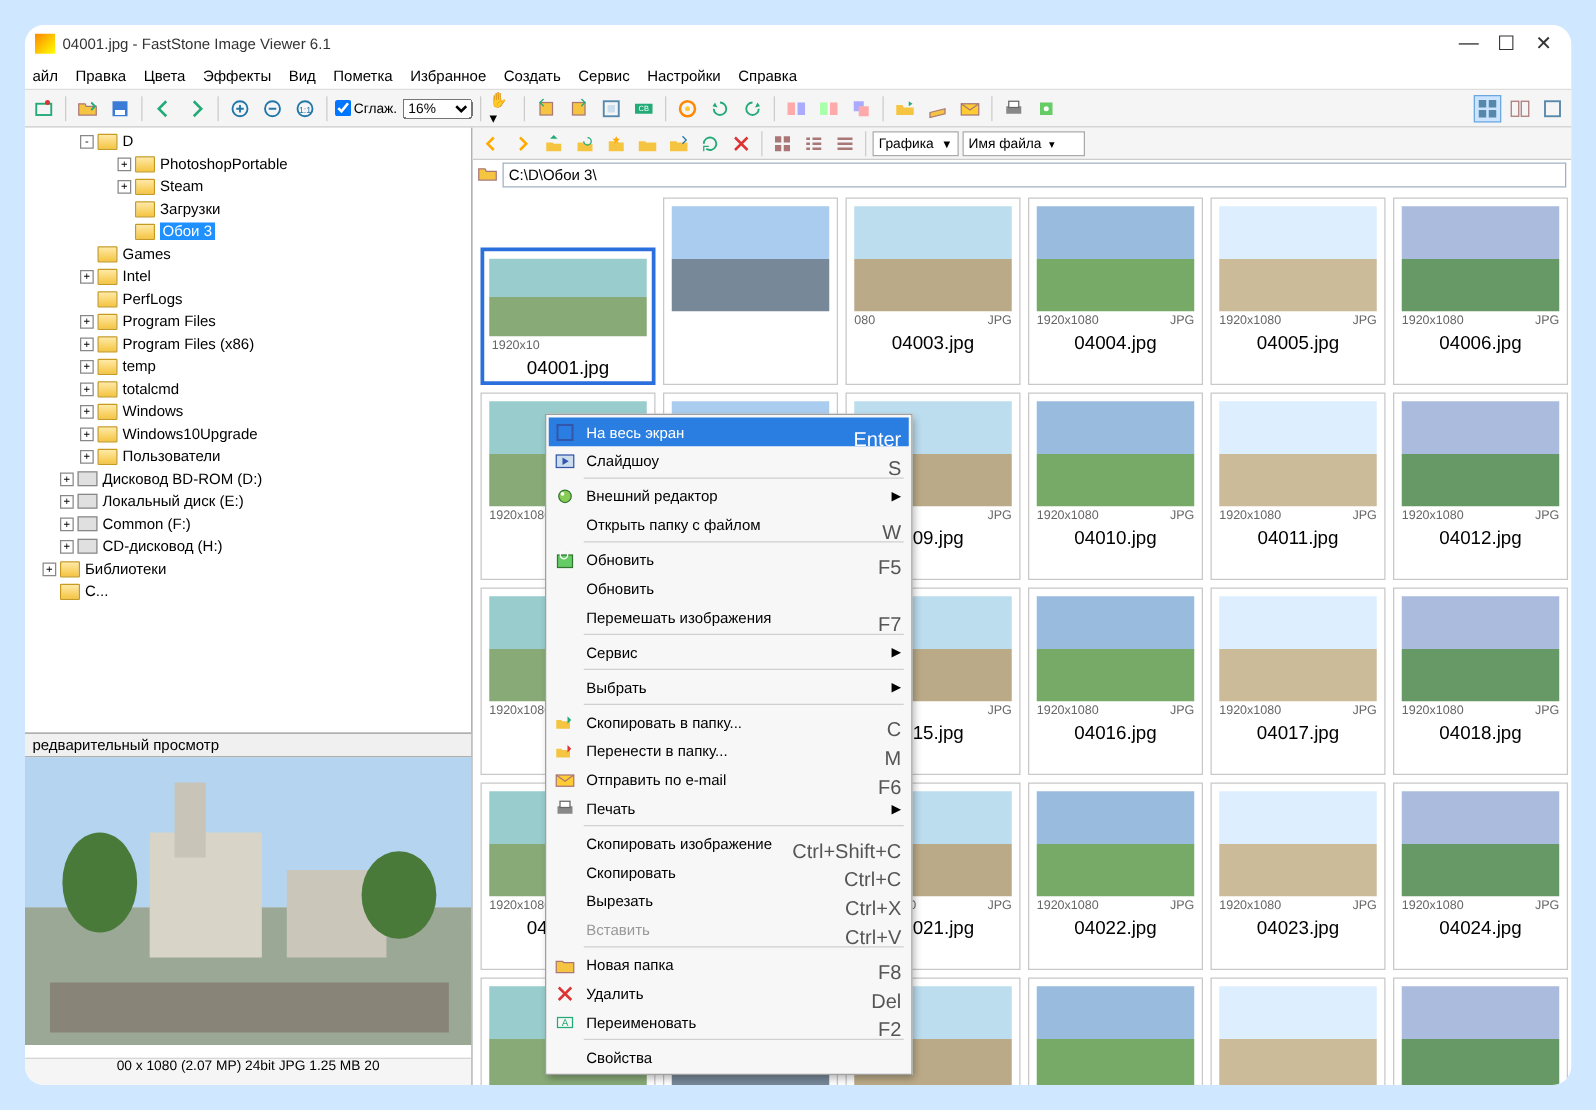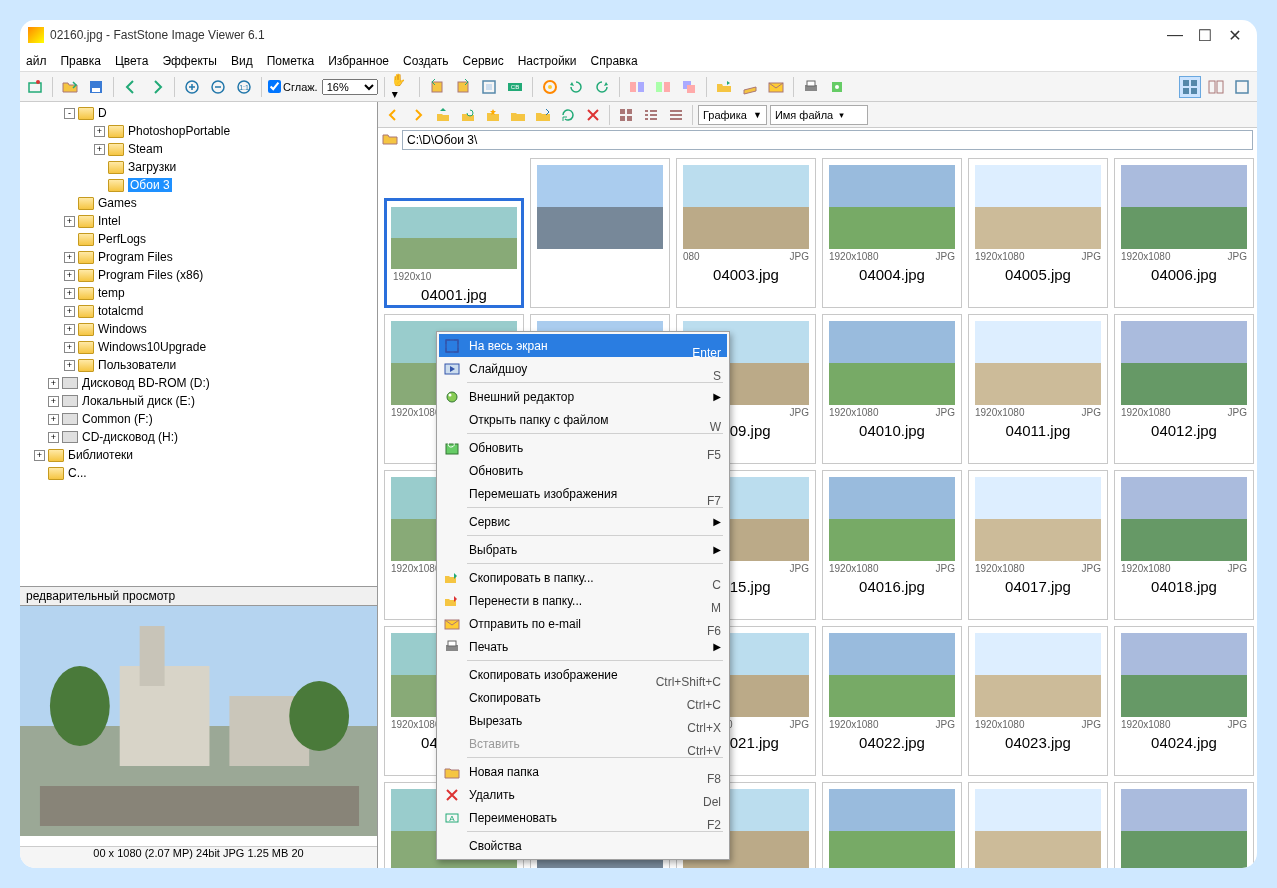--- a/index.html
+++ b/index.html
@@ -39,36 +39,36 @@
 .thumb { border:1px solid #c8c8c8; background:#fff; display:flex; flex-direction:column; align-items:center;}
 .thumb.sel { border:3px solid #2a6fdb;margin-top:40px; }
 .thumb .img { width:126px; height:84px; margin-top:6px; background:linear-gradient(#8ab8e0 50%,#7a9878 50%); }
 .thumb .meta { width:100%; display:flex; justify-content:space-between; padding:2px 6px; font-size:10px; color:#666;}
 .thumb .name { font-size:15px; padding:2px; color:#000; text-align:center;}
 .ctx { position:absolute; left:416px; top:229px; width:294px; background:#f7f7f7; border:1px solid #a0a0a0; box-shadow:2px 3px 6px rgba(0,0,0,.3); z-index:100; padding:2px;}
 .ctx-row { height:23px; display:flex; align-items:center; padding:0 6px 0 4px; font-size:12px;}
 .ctx-row.hl { background:#2a7de1; color:#fff;}
 .ctx-row .ico { width:18px; height:18px; margin-right:8px; display:flex; align-items:center; justify-content:center;}
 .ctx-row .lbl { flex:1;}
-.ctx-row .sc { color:#555; font-size:12px;margin-top:15px;}
+.ctx-row .sc { color:#555; font-size:16px;margin-top:15px;}
 .ctx-row.hl .sc { color:#fff;}
 .ctx-row .arr { font-size:10px;}
 .ctx-row.dis { color:#999;}
 .ctx-sep { height:1px; background:#d0d0d0; margin:2px 4px 2px 28px;}
 svg.ic { width:16px; height:16px; }
 .combo { border:1px solid #aaa; height:20px; display:flex; align-items:center; padding:0 4px; gap:6px; font-size:11px; background:#fff;}
 .combo .dd { font-size:9px;}
 </style>
 </head>
 <body>
 
 <div class="window">
   <div class="titlebar">
     <div class="title-icon"></div>
-    <div class="title-text">02160.jpg  -  FastStone Image Viewer 6.1</div>
+    <div class="title-text">04001.jpg  -  FastStone Image Viewer 6.1</div>
     <div class="win-controls">
       <div class="win-btn">—</div>
       <div class="win-btn">☐</div>
       <div class="win-btn">✕</div>
     </div>
   </div>
 
   <div class="menubar" id="menubar">
       <span class="menu-item">айл</span>
       <span class="menu-item">Правка</span>

